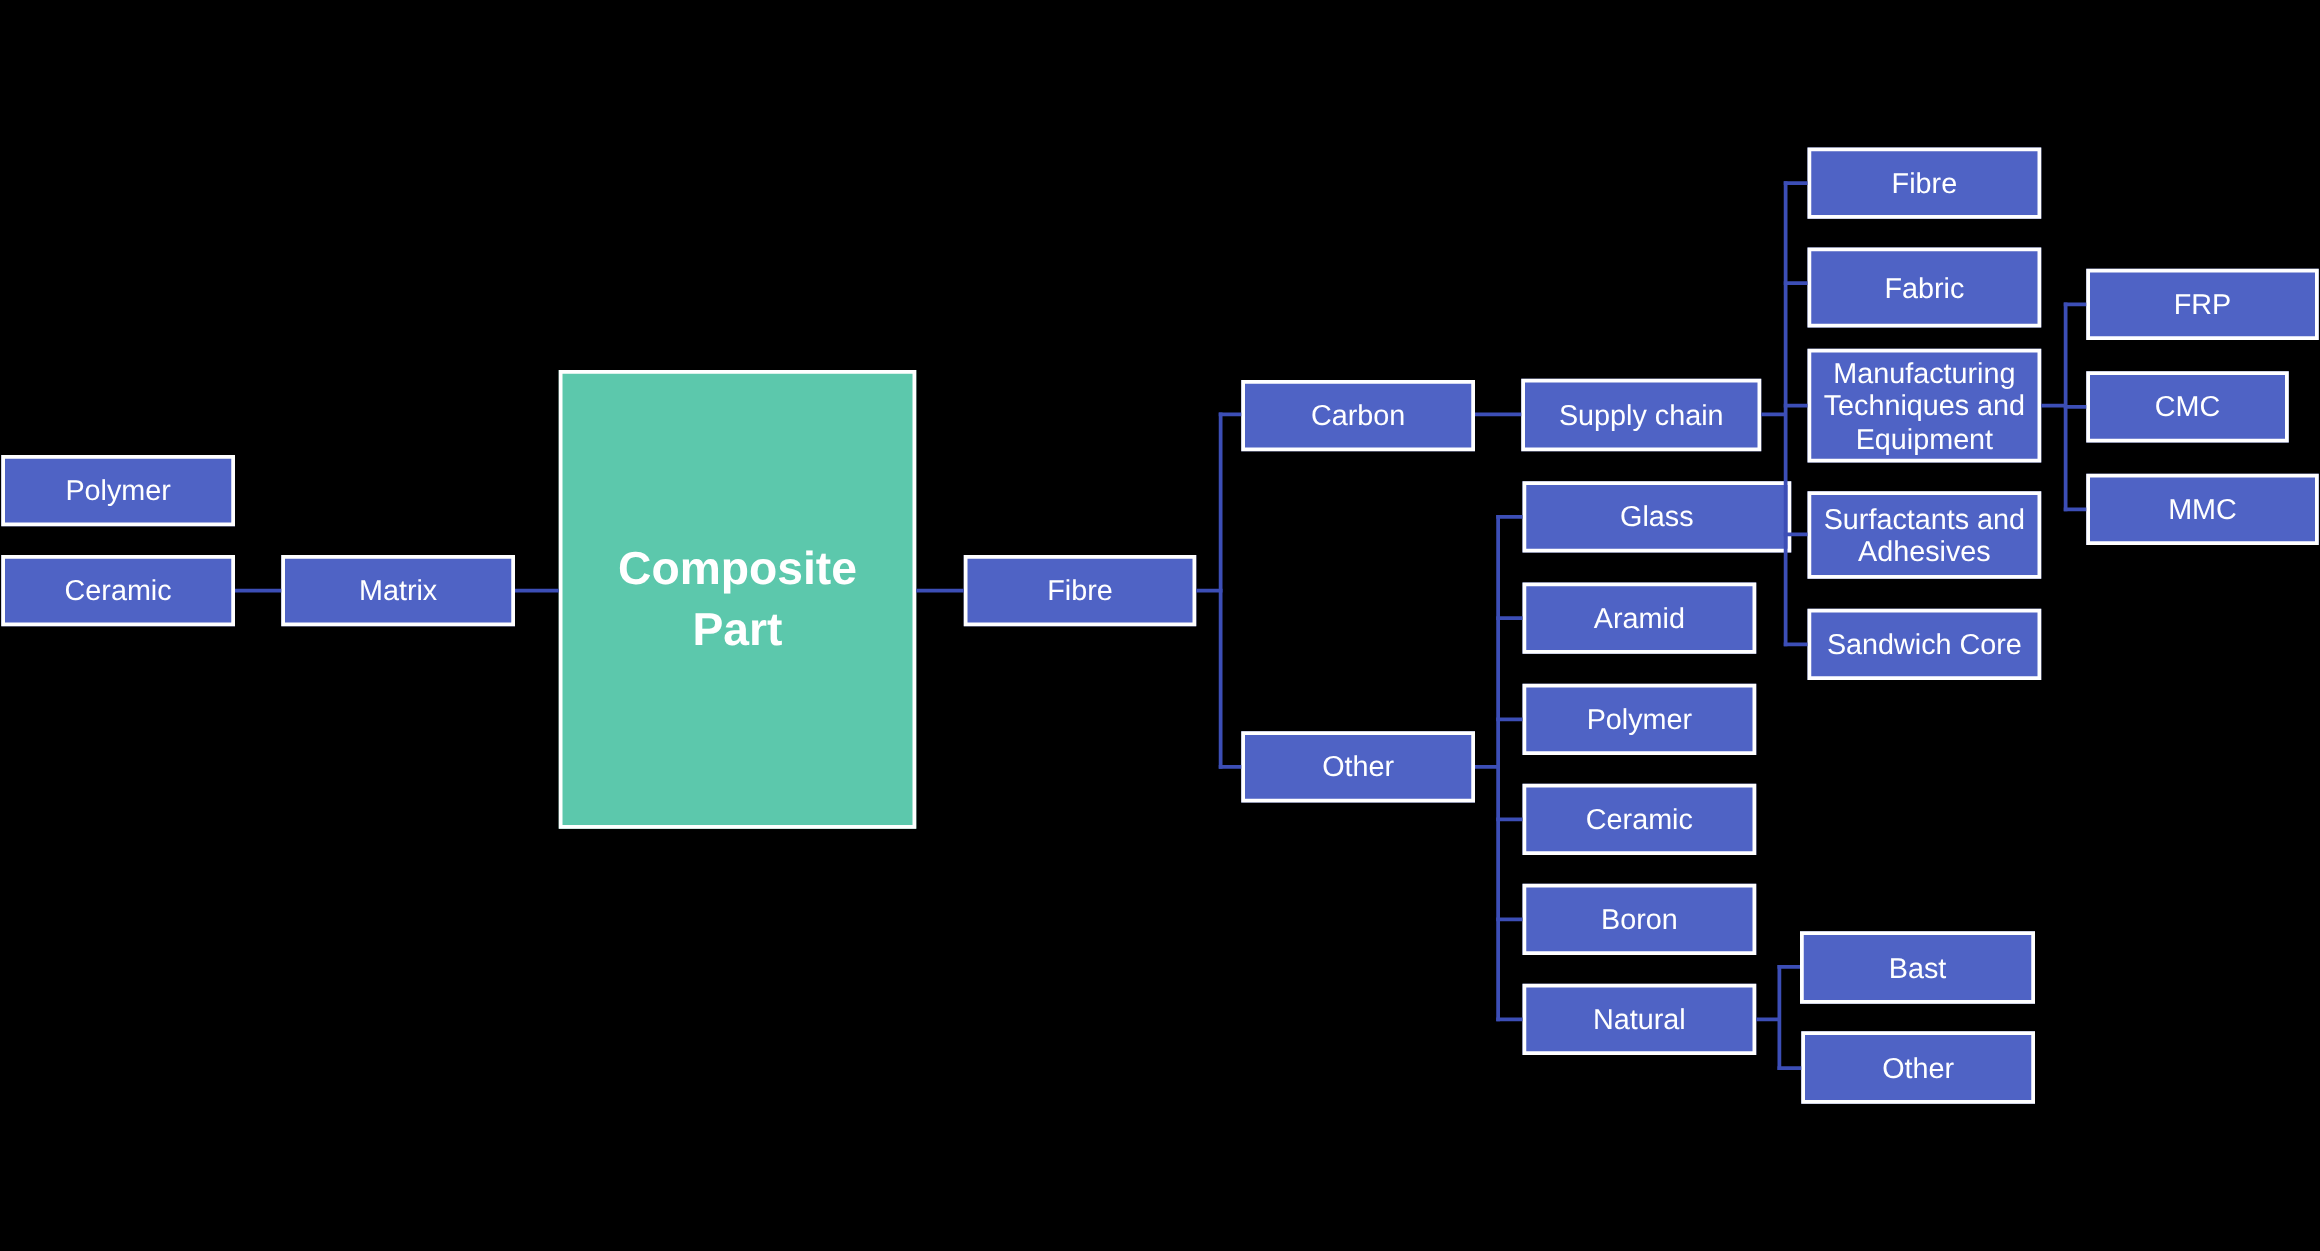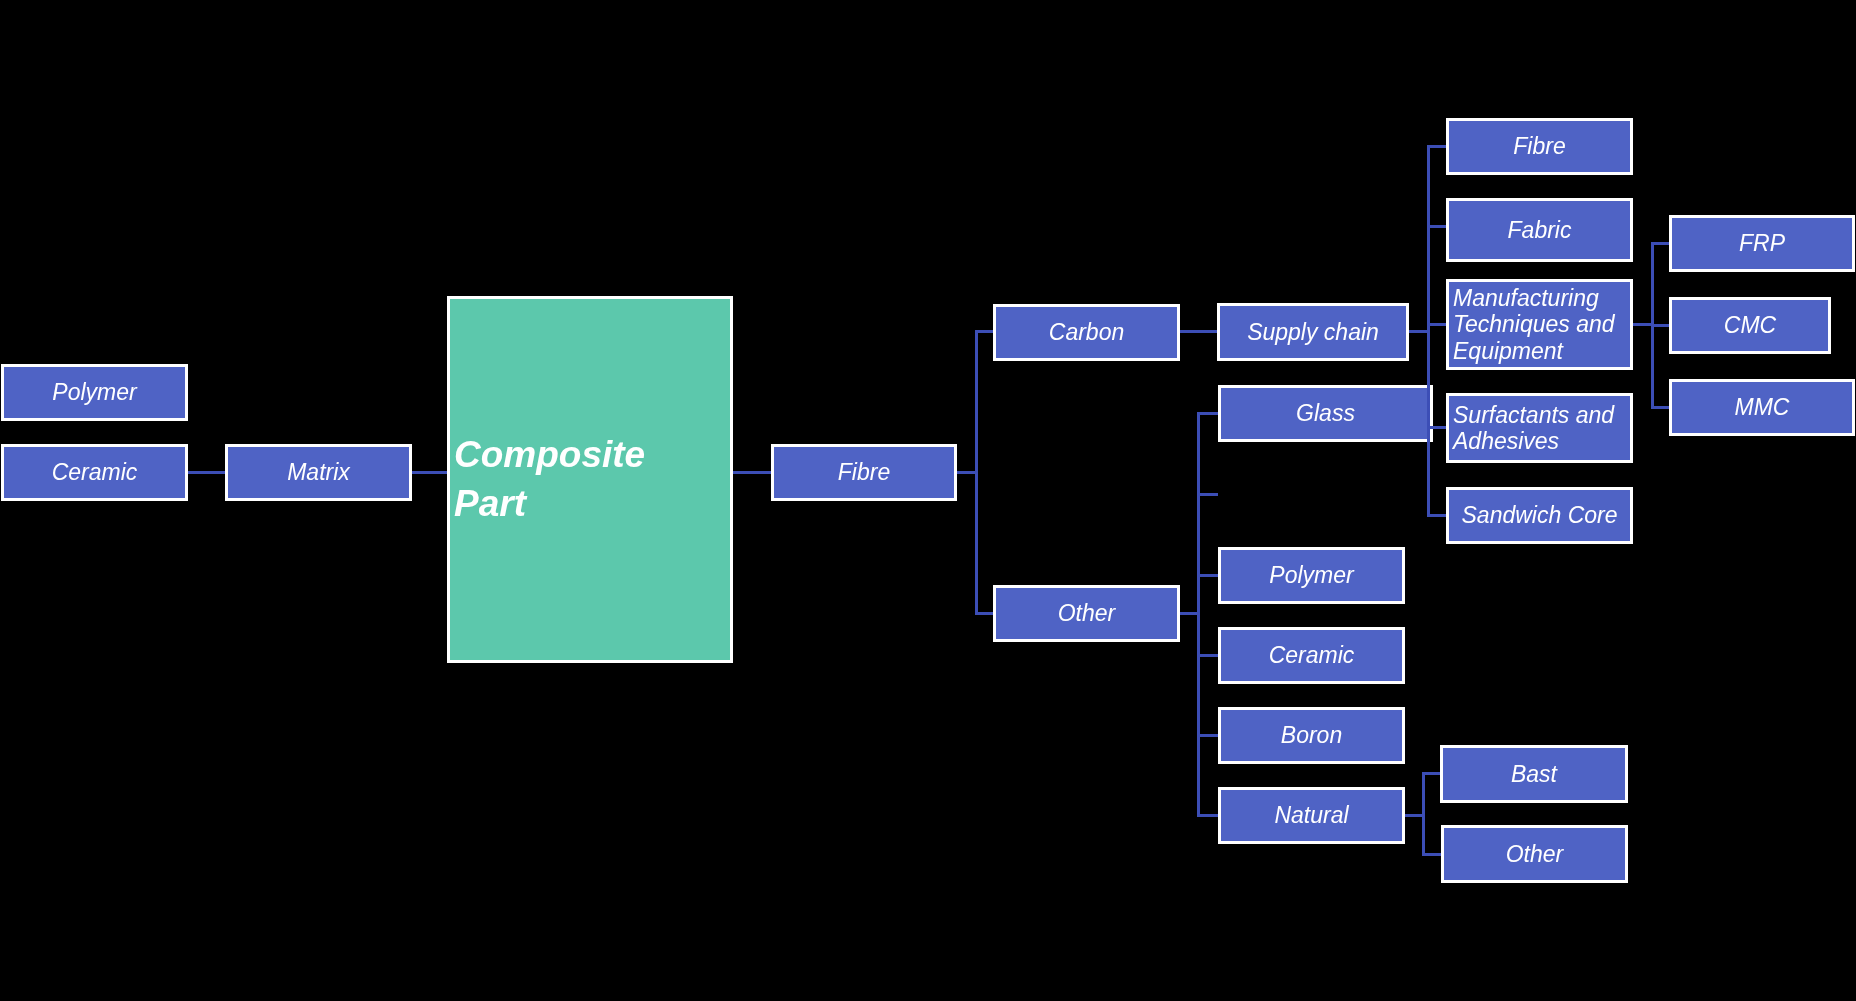--- a/index.html
+++ b/index.html
@@ -6,22 +6,22 @@
   #stage{
     position:relative;width:1856px;height:1001px;overflow:hidden;
     background:var(--bg,#000);
     font-family:"Liberation Sans","DejaVu Sans",sans-serif;
   }
   .node{
     position:absolute;box-sizing:border-box;
     background:var(--node-fill,#4f63c5);
     border:3px solid var(--node-border,#ffffff);
     color:var(--text,#ffffff);
-    display:flex;align-items:center;justify-content:center;text-align:left;
-    font-size:23px;line-height:1.15;padding:0 4px;font-style:italic;
+    display:flex;align-items:center;justify-content:center;text-align:center;
+    font-size:23px;line-height:1.15;padding:0 4px;
   }
   .node.root{
     background:var(--root-fill,#5cc8ac);
     font-size:37px;font-weight:bold;line-height:1.3;
   }
   .hline,.vline{position:absolute;background:var(--line,#3c4eb6);}
   .hline{height:3px;}
   .vline{width:3px;}
 </style>
 </head>
@@ -79,20 +79,23 @@
   <div class="node" style="left:1669px;top:297px;width:162px;height:57px">
       <span>CMC</span>
     </div>
   <div class="node" style="left:1669px;top:379px;width:186px;height:57px">
       <span>MMC</span>
     </div>
 
   <div class="node" style="left:1218px;top:385px;width:215px;height:57px">
       <span>Glass</span>
     </div>
+  <div class="node" style="left:1218px;top:466px;width:187px;height:57px">
+      <span>Aramid</span>
+    </div>
   <div class="node" style="left:1218px;top:547px;width:187px;height:57px">
       <span>Polymer</span>
     </div>
   <div class="node" style="left:1218px;top:627px;width:187px;height:57px">
       <span>Ceramic</span>
     </div>
   <div class="node" style="left:1218px;top:707px;width:187px;height:57px">
       <span>Boron</span>
     </div>
   <div class="node" style="left:1218px;top:787px;width:187px;height:57px">

